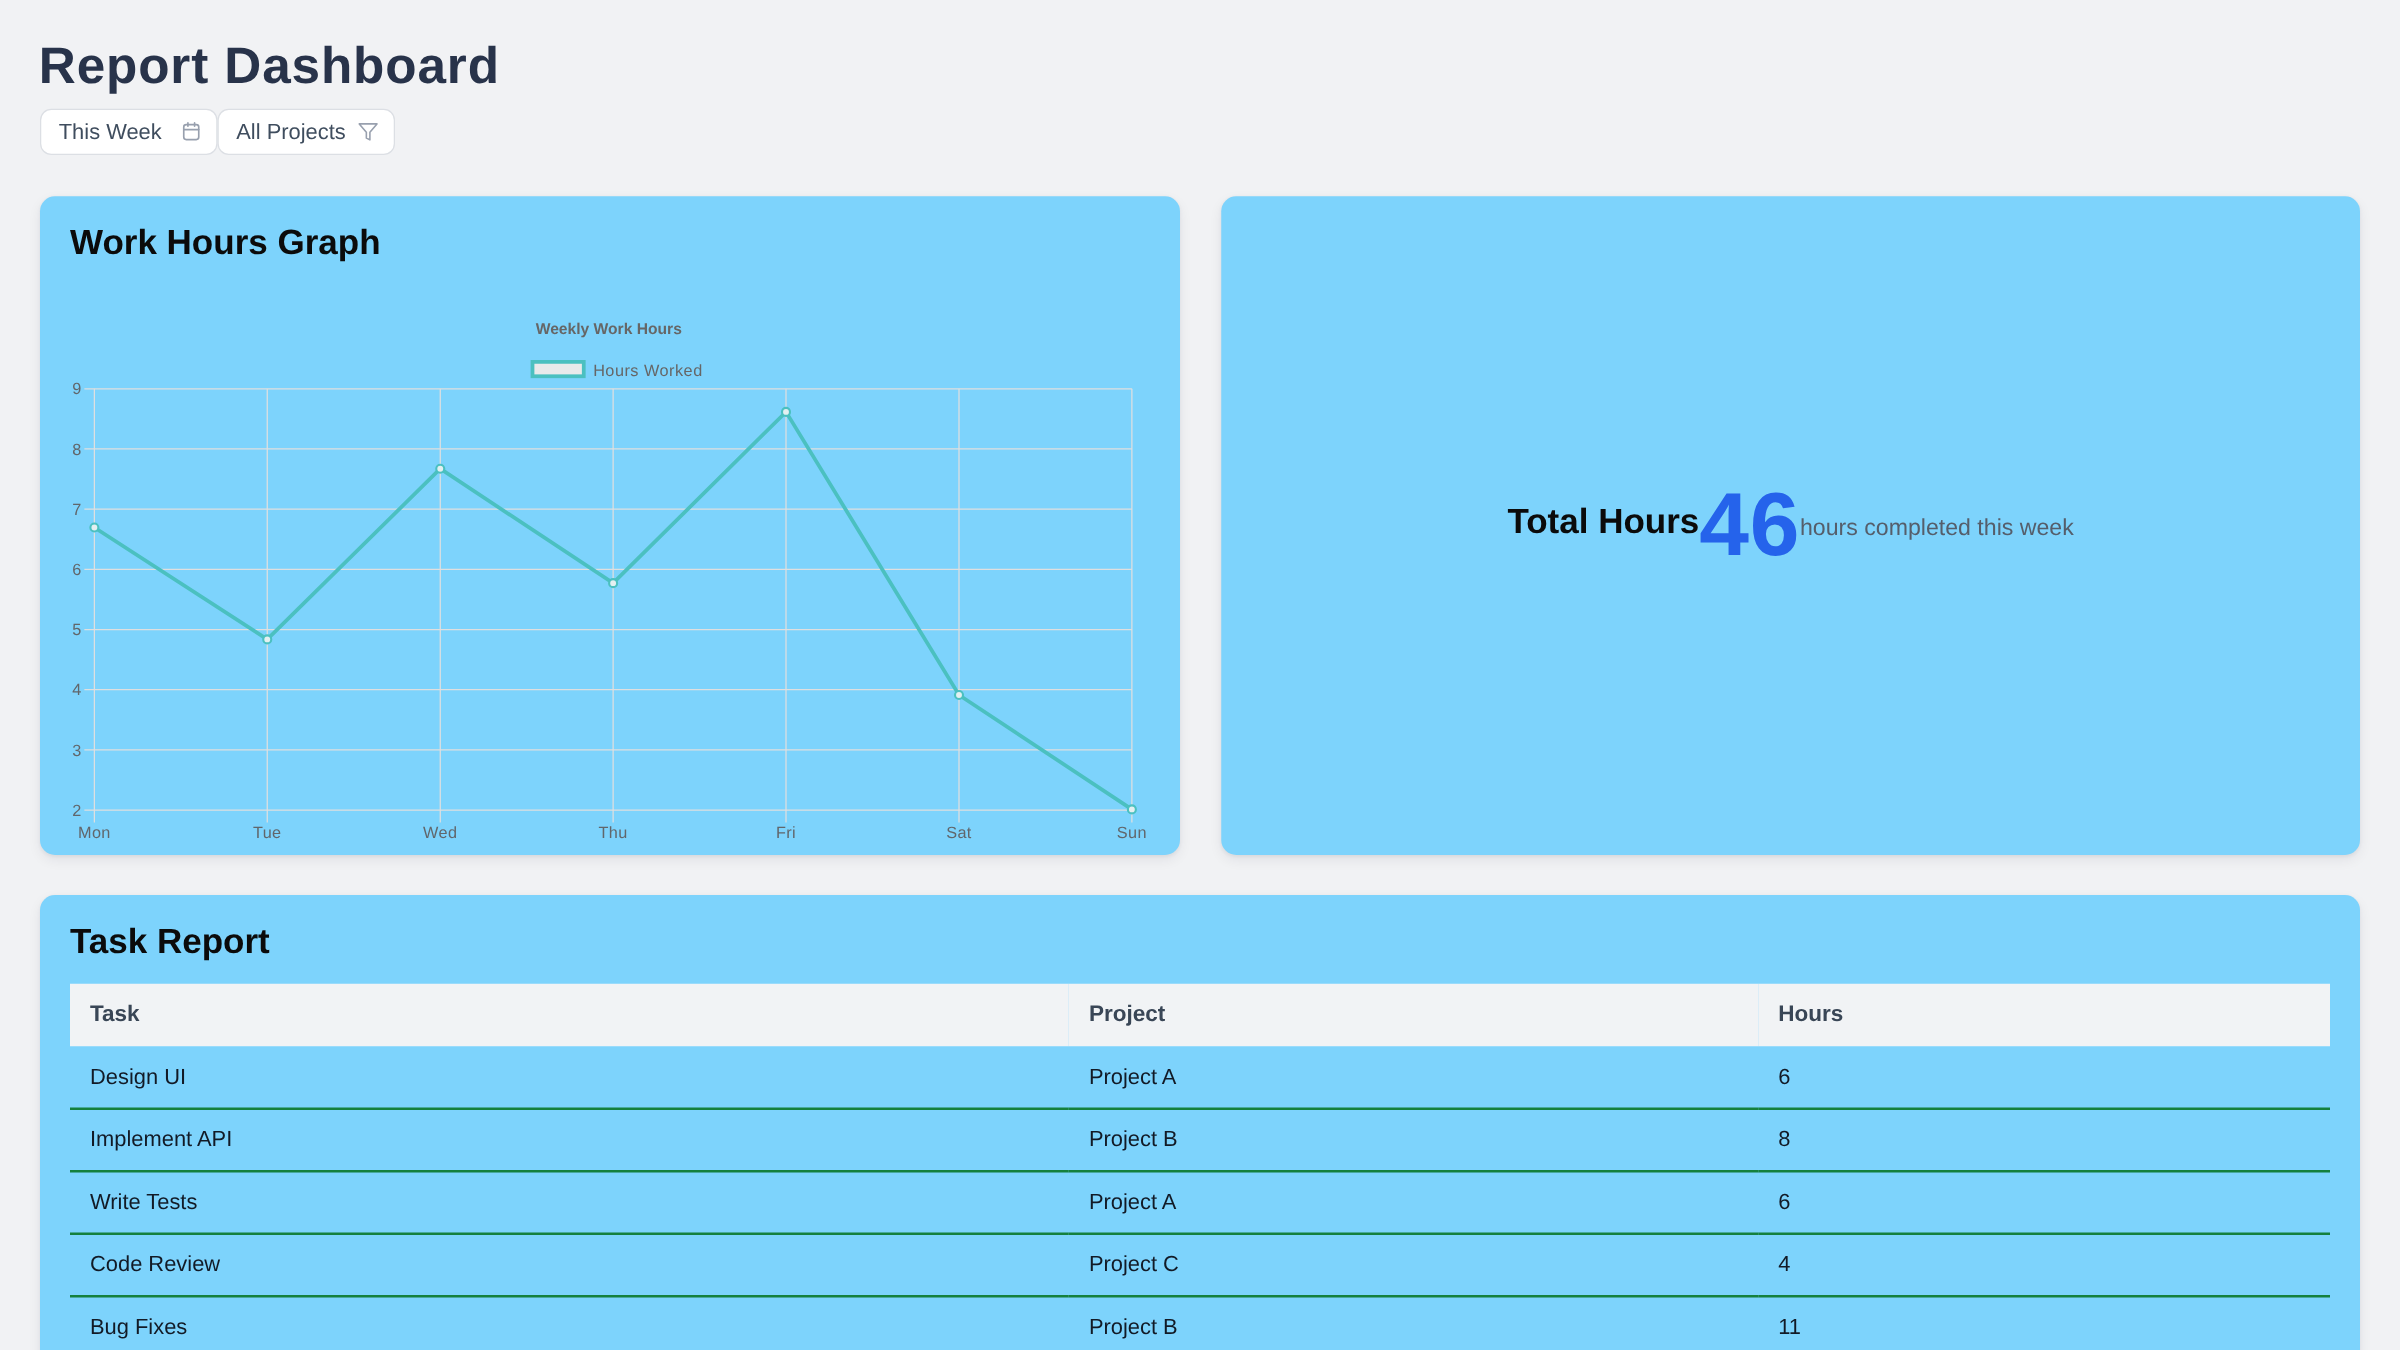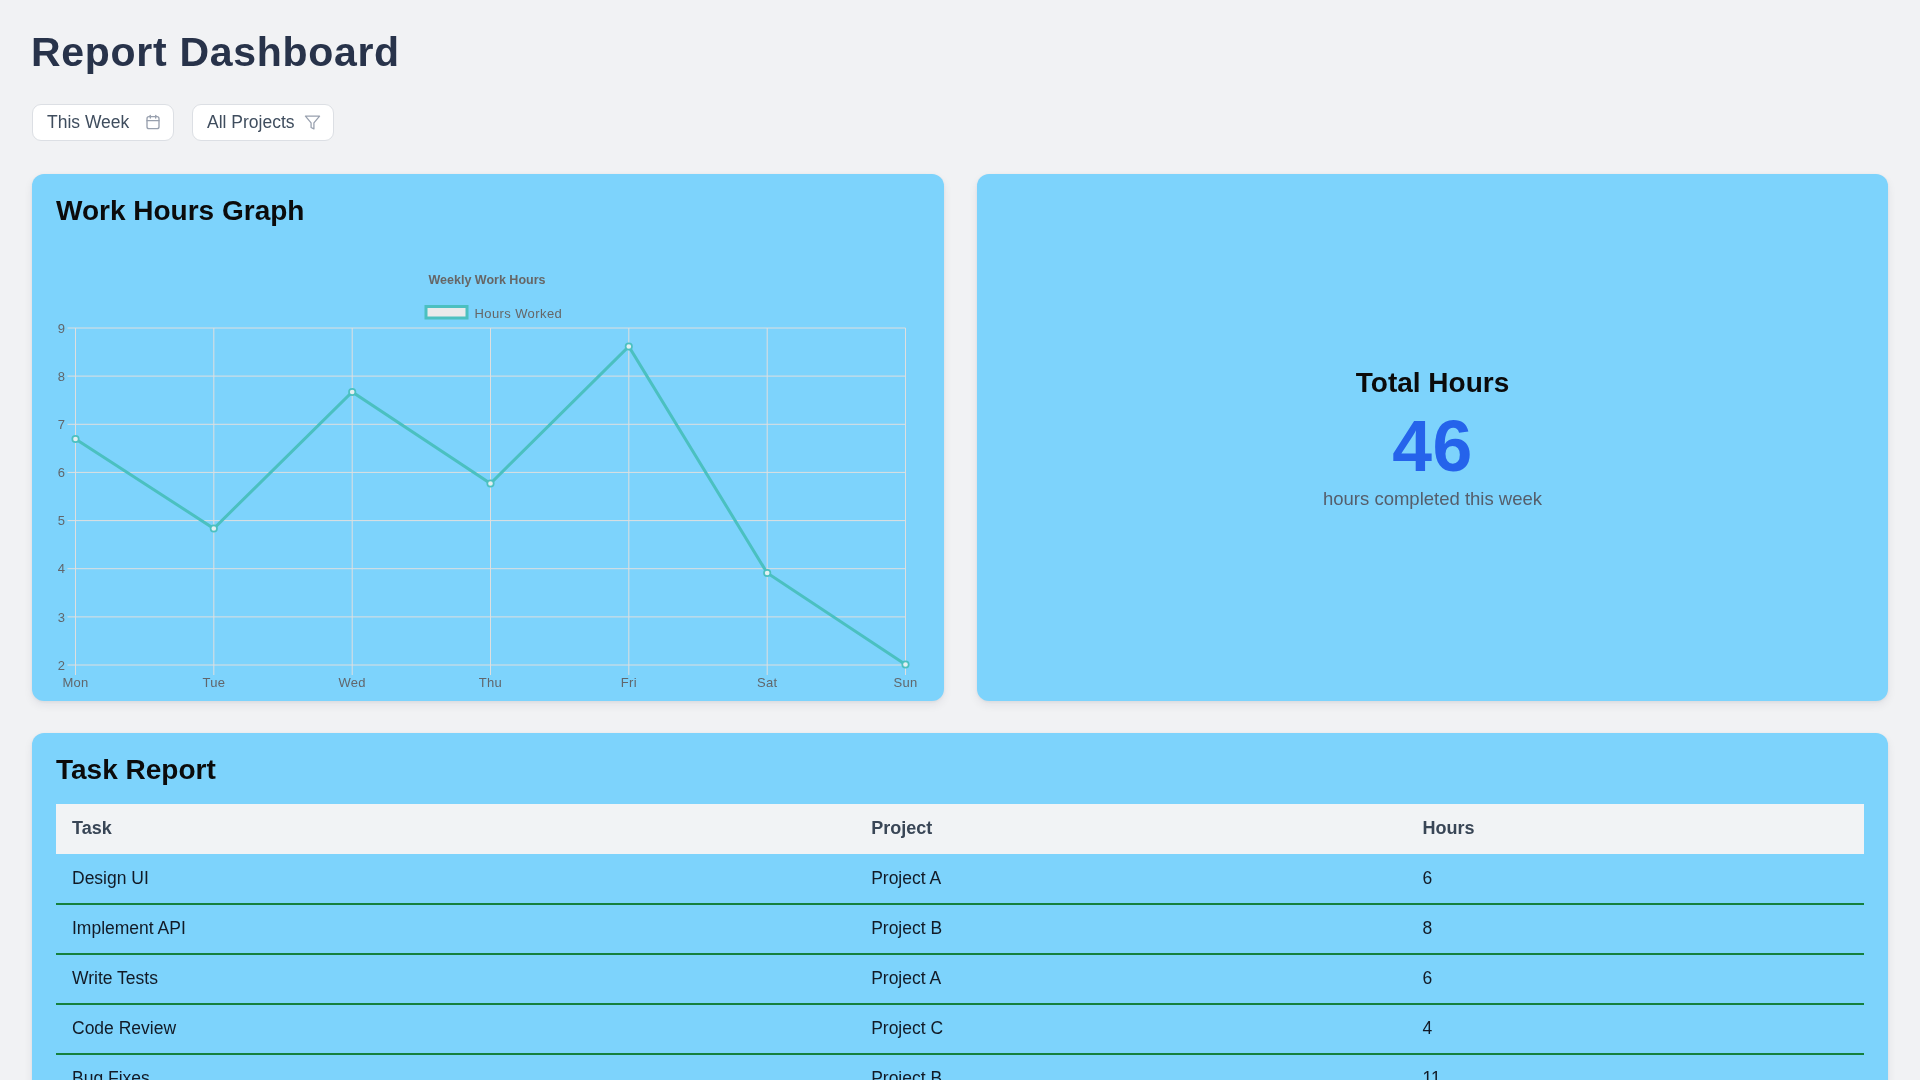--- a/index.html
+++ b/index.html
@@ -12,21 +12,21 @@
   width:1920px;
 }
 h1.page-title {
   margin:-6.5px 0 0 -1px;
   font-size:41px;
   line-height:53px;
   font-weight:bold;
   letter-spacing:0.7px;
   color:#28334a;
 }
-.controls { margin-top:25px; display:flex; gap:18px; }
+.controls { margin-top:8px; display:flex; }
 .btn {
   display:flex; align-items:center; justify-content:space-between;
   width:142px; height:37px;
   background:#fff;
   border:1px solid #dcdfe4;
   border-radius:9px;
   padding:0 12px 0 14px;
   font-size:17.5px;
   color:#3f4d5e;
 }
@@ -39,21 +39,21 @@
 }
 .card.half { flex:1 1 0; height:527px; padding:24px; }
 .card-title {
   margin:-2.5px 0 0 0;
   font-size:28px;
   line-height:31px;
   font-weight:bold;
   color:#0b0b0b;
 }
 .chart-wrap { margin-top:43px; }
-.total-card { display:flex; flex-direction:column; align-items:center; justify-content:center; }
+.total-card { display:flex; align-items:center; justify-content:center; }
 .total-card h2 { margin:0 0 7px 0; font-size:28px; line-height:36px; font-weight:bold; color:#0b0b0b; }
 .total-num { font-size:71.5px; line-height:76px; font-weight:bold; color:#2563eb; letter-spacing:0.5px; }
 .total-cap { margin-top:3px; font-size:18.5px; line-height:23px; color:#555e6b; }
 .card.wide { margin-top:32px; width:1856px; padding:24px; min-height:395px; }
 table.report { width:100%; border-collapse:collapse; margin-top:18.5px; }
 table.report col.c1 { width:44.2%; }
 table.report col.c2 { width:30.5%; }
 table.report col.c3 { width:25.3%; }
 table.report th {
   background:#f1f3f5;

